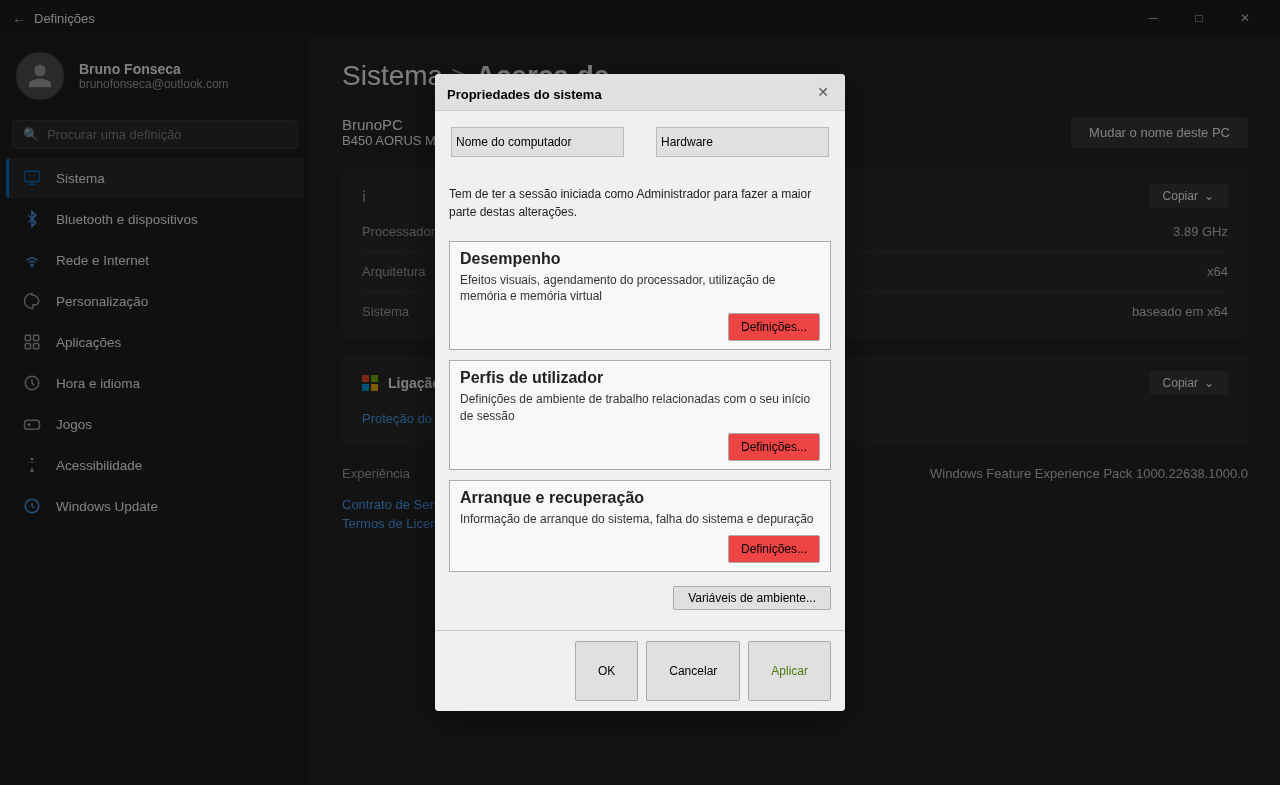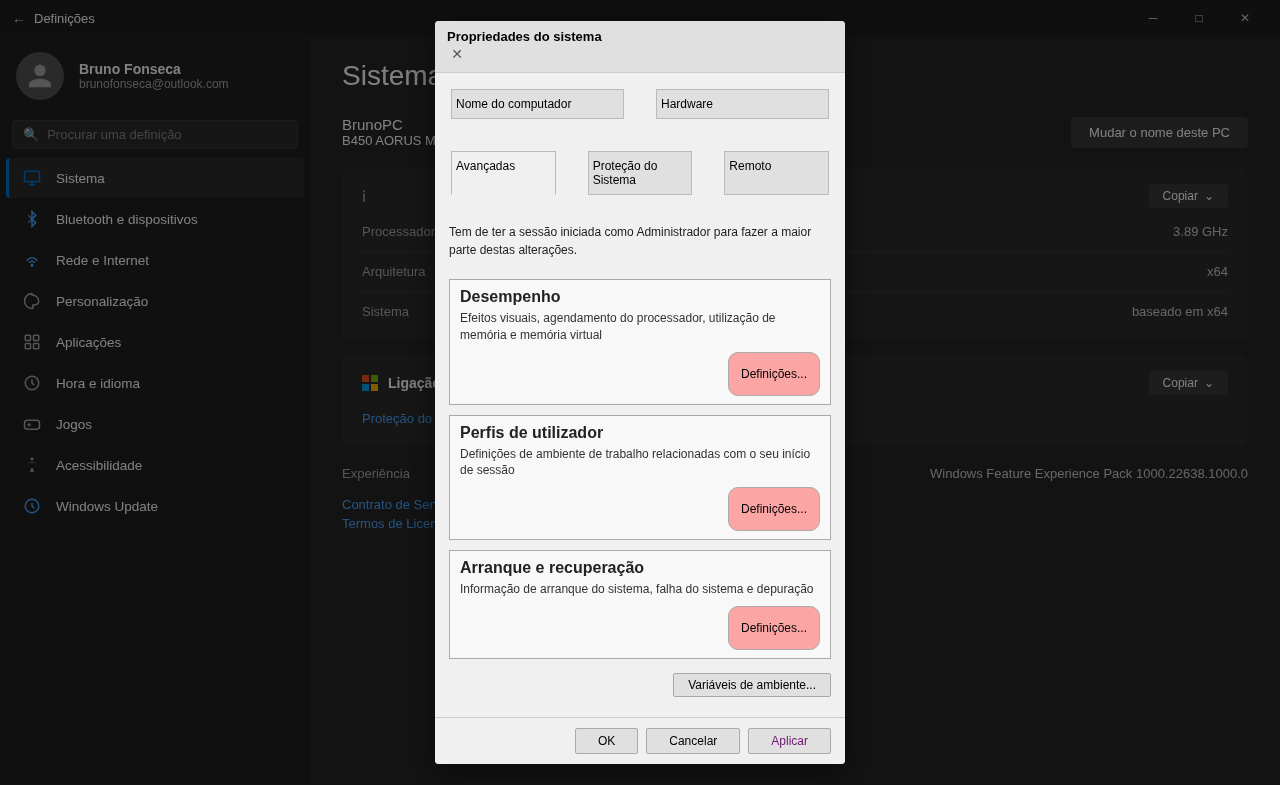--- a/index.html
+++ b/index.html
@@ -205,25 +205,24 @@
       background: #f0f0f0;
       color: #000;
       width: 410px;
       border-radius: 4px;
       box-shadow: 0 8px 32px rgba(0,0,0,0.5);
       overflow: hidden;
     }
     .dialog-titlebar {
       background: #e0e0e0;
       display: flex;
-      align-items: flex-start;
+      align-items: flex-end;
       justify-content: space-between;
       padding: 8px 12px;
       border-bottom: 1px solid #ccc;
-      flex-direction: column;
     }
     .dialog-title { font-size: 13px; font-weight: 600; }
     .dialog-close {
       width: 20px;
       height: 20px;
       border: none;
       background: transparent;
       cursor: pointer;
       font-size: 14px;
       color: #555;
@@ -271,45 +270,45 @@
       margin-bottom: 4px;
     }
     .dialog-group-desc {
       font-size: 12px;
       color: #333;
       margin-bottom: 8px;
       line-height: 1.4;
     }
     .dialog-group-btn {
       float: right;
-      background: #fca5a5;
+      background: #ef4444;
       border: 1px solid #aaa;
-      padding: 14px 12px;
-      font-size: 12px;
-      cursor: pointer;
-      border-radius: 10px;
+      padding: 6px 12px;
+      font-size: 12px;
+      cursor: pointer;
+      border-radius: 2px;
     }
     .clearfix::after { content: ''; display: table; clear: both; }
     .dialog-footer {
       display: flex;
       justify-content: flex-end;
       gap: 8px;
       padding: 10px 14px;
       border-top: 1px solid #ccc;
       background: #f0f0f0;
     }
     .dialog-footer-btn {
-      padding: 5px 22px;
+      padding: 22px 22px;
       font-size: 12px;
       cursor: pointer;
       border: 1px solid #aaa;
       background: #e0e0e0;
       border-radius: 2px;
     }
-    .dialog-footer-btn.disabled { color: #701a75; cursor: default; }
+    .dialog-footer-btn.disabled { color: #4d7c0f; cursor: default; }
     .env-btn-row {
       display: flex;
       justify-content: flex-end;
       padding: 4px 0 8px;
     }
     .env-btn {
       background: #e0e0e0;
       border: 1px solid #aaa;
       padding: 4px 14px;
       font-size: 12px;
@@ -532,25 +531,20 @@
     <div class="dialog-titlebar">
       <span class="dialog-title">Propriedades do sistema</span>
       <button class="dialog-close">✕</button>
     </div>
 
     <div class="dialog-tab-row">
       <div class="dialog-tab">Nome do computador</div>
       <div class="dialog-tab">Hardware</div>
     </div>
 
-    <div class="dialog-tab-row">
-      <div class="dialog-tab active">Avançadas</div>
-      <div class="dialog-tab">Proteção do Sistema</div>
-      <div class="dialog-tab">Remoto</div>
-    </div>
 
     <div class="dialog-content">
       <p class="dialog-note">Tem de ter a sessão iniciada como Administrador para fazer a maior parte destas alterações.</p>
 
       <div class="dialog-group clearfix">
         <div class="dialog-group-title">Desempenho</div>
         <div class="dialog-group-desc">Efeitos visuais, agendamento do processador, utilização de memória e memória virtual</div>
         <button class="dialog-group-btn">Definições...</button>
       </div>
 

